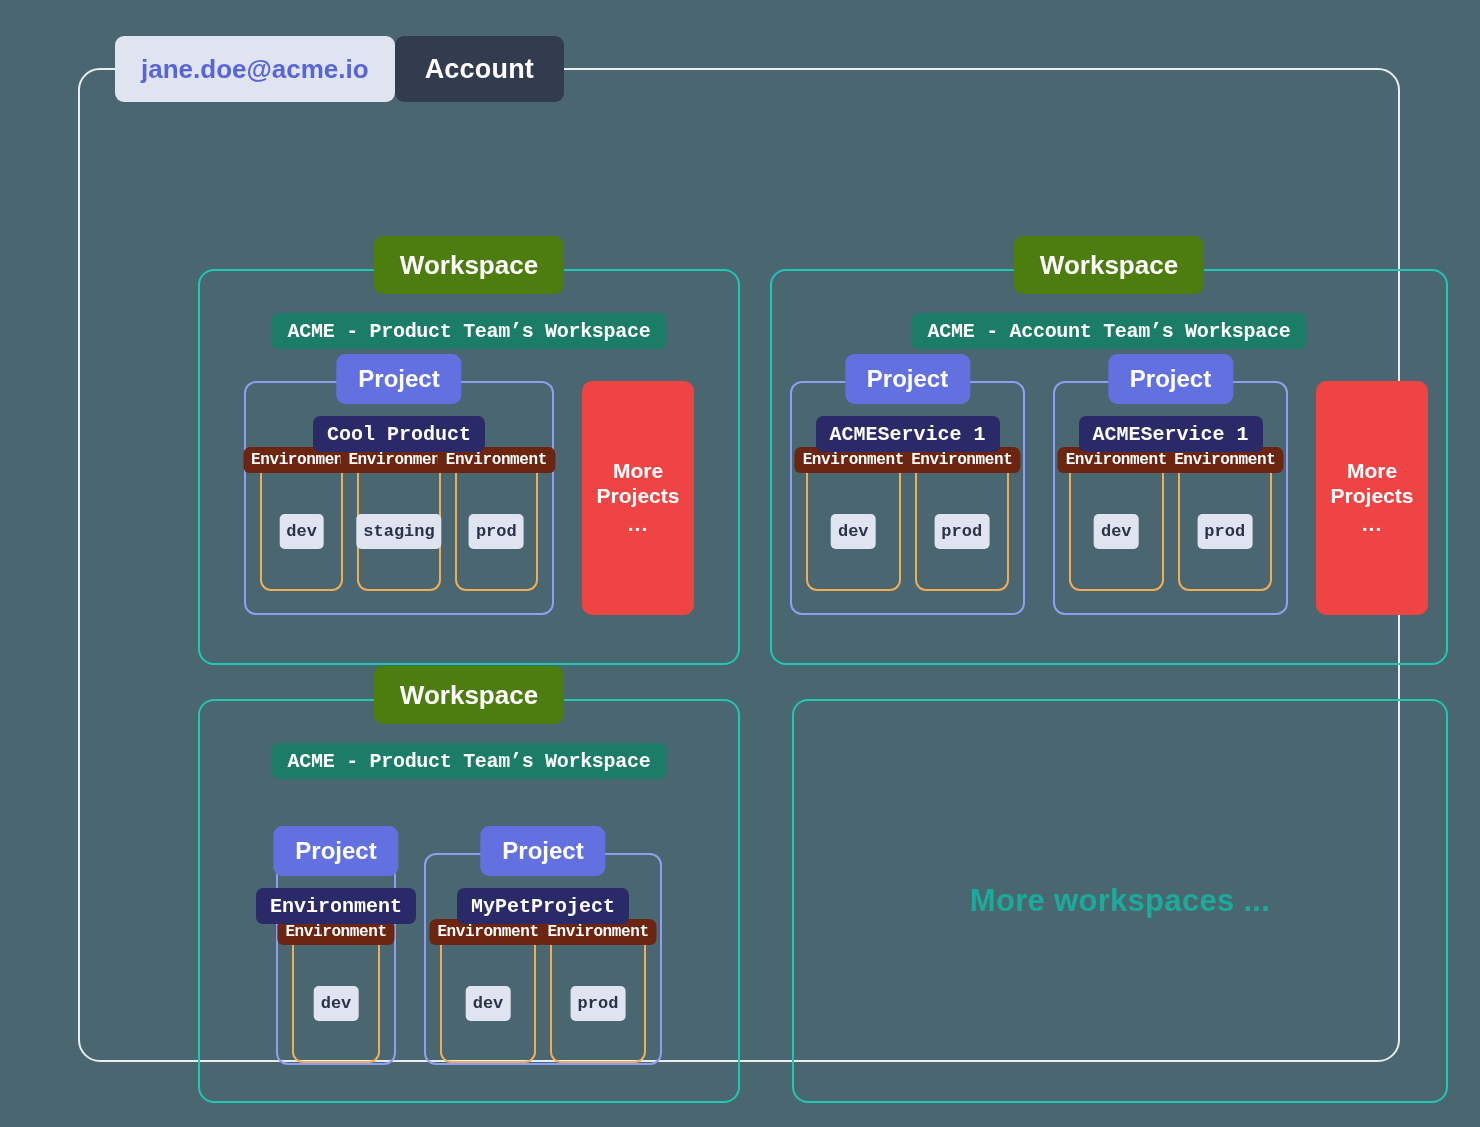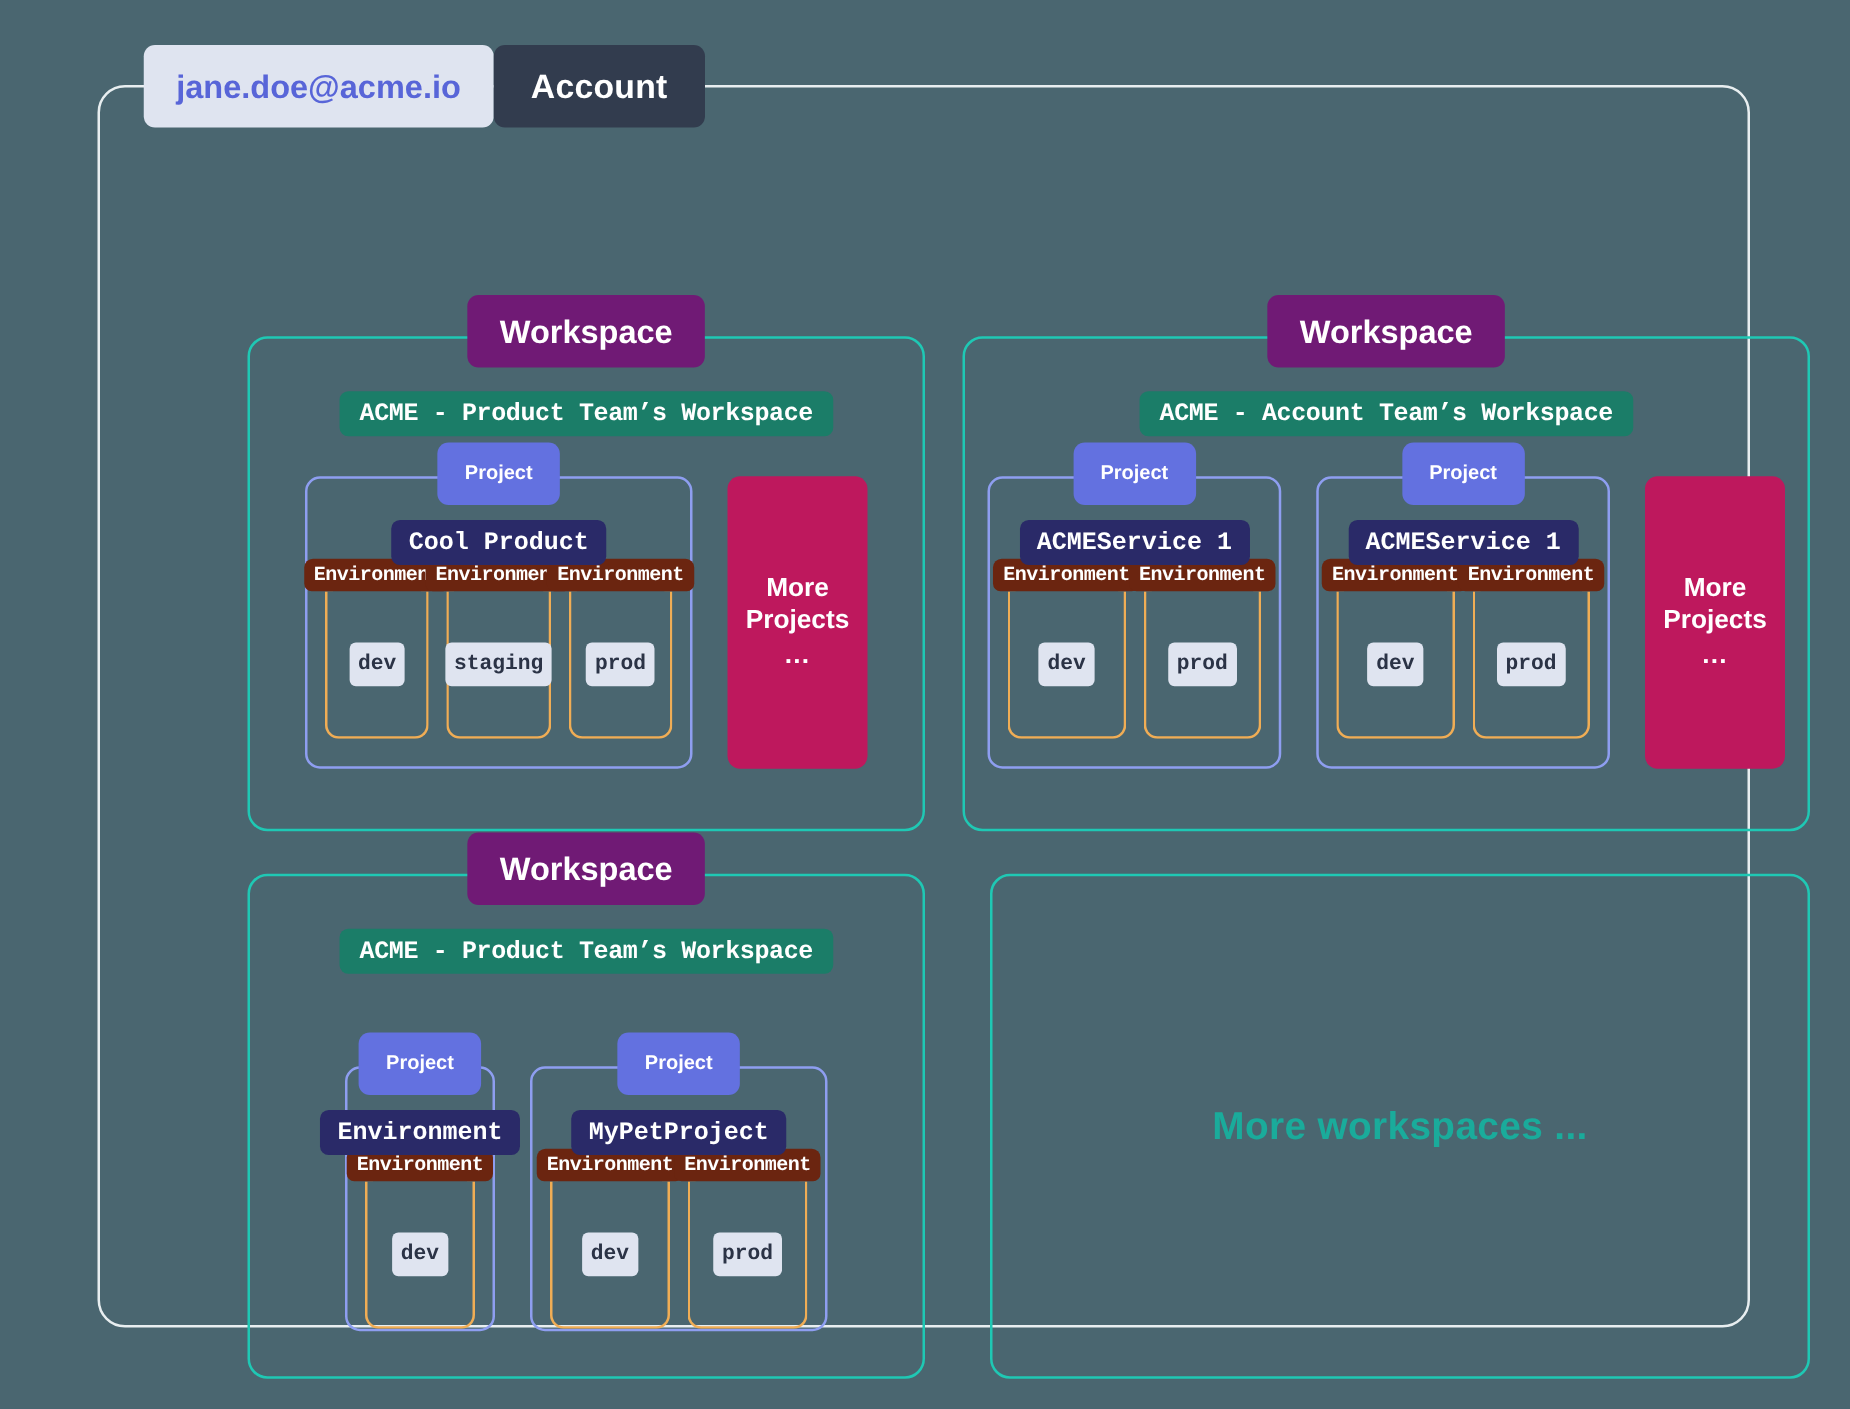--- a/index.html
+++ b/index.html
@@ -94,21 +94,21 @@
     position: relative;
     border: 2.5px solid #1fc8b4;
     border-radius: 16px;
     box-sizing: border-box;
   }
   .workspace > .ws-badge {
     position: absolute;
     top: -35px;
     left: 50%;
     transform: translateX(-50%);
-    background: #701a75;
+    background: #4d7c0f;
     font-size: 26px;
     height: 58px;
     padding: 0 26px;
     border-radius: 9px;
     z-index: 5;
   }
   .workspace > .ws-name {
     position: absolute;
     top: 42px;
     left: 50%;
@@ -144,21 +144,21 @@
     box-sizing: border-box;
     height: 234px;
   }
   .project.tall { height: 212px; }
   .project > .pj-badge {
     position: absolute;
     top: -29px;
     left: 50%;
     transform: translateX(-50%);
     background: #6371e0;
-    font-size: 16px;
+    font-size: 24px;
     height: 50px;
     padding: 0 22px;
     border-radius: 9px;
     z-index: 5;
   }
   .project > .pj-name {
     position: absolute;
     top: 33px;
     left: 50%;
     transform: translateX(-50%);
@@ -220,21 +220,21 @@
     display: inline-flex;
     align-items: center;
     justify-content: center;
     white-space: nowrap;
     box-sizing: border-box;
     margin-top: 14px;
   }
 
   
   .more-projects {
-    background: #be185d;
+    background: #ef4444;
     border-radius: 10px;
     width: 112px;
     height: 234px;
     display: flex;
     flex-direction: column;
     align-items: center;
     justify-content: center;
     color: #fff;
     font-weight: bold;
     font-size: 21px;

